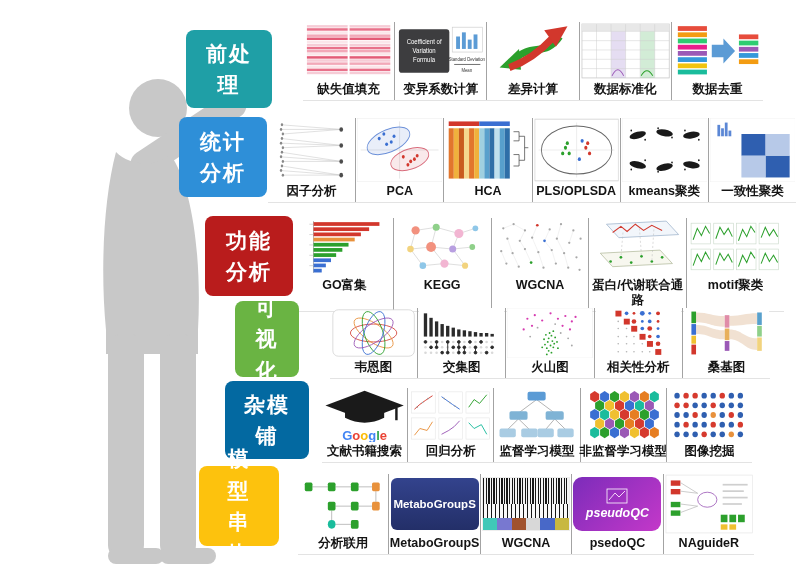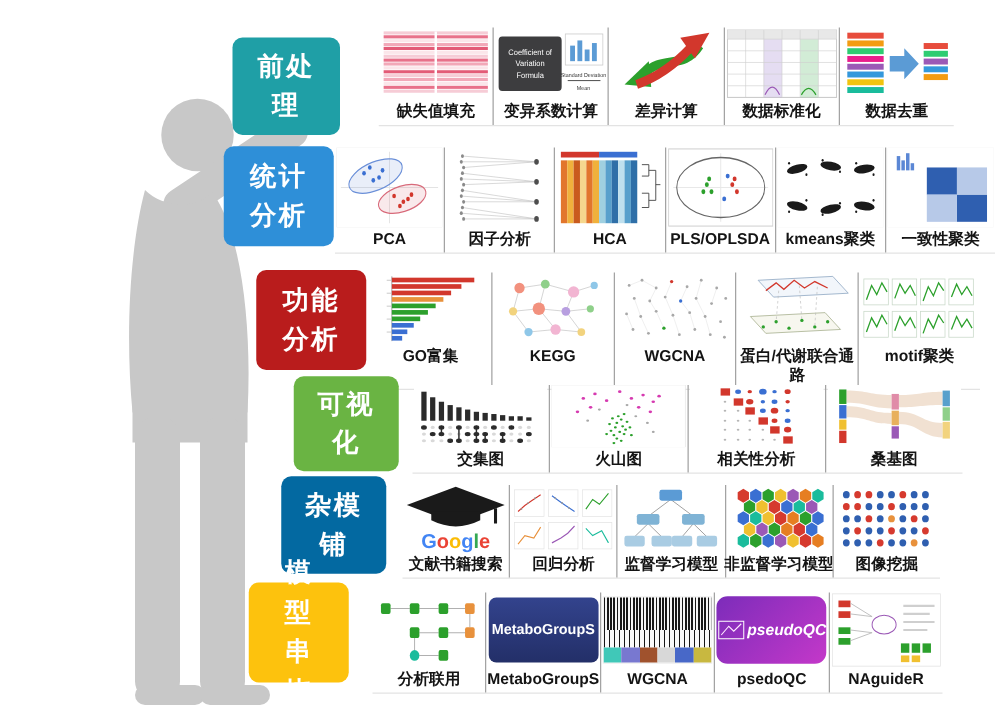--- a/index.html
+++ b/index.html
@@ -5,48 +5,48 @@
 html,body{margin:0;padding:0}
 body{font-family:"Liberation Sans","DejaVu Sans",sans-serif;background:#fff}
 .stage{position:relative;width:800px;height:577px;background:#fff;overflow:hidden}
 .person{position:absolute;left:18px;top:72px;width:240px;height:505px;z-index:1}
 .badge{position:absolute;z-index:3;display:flex;align-items:center;justify-content:center;text-align:center;
   color:#fff;font-weight:bold;font-size:21px;letter-spacing:2px;line-height:1.5;border-radius:8px;
   padding:0 16px;box-sizing:border-box}
 .b0{left:186px;top:30px;width:86px;height:78px}
 .b1{left:179px;top:117px;width:88px;height:80px}
 .b2{left:205px;top:216px;width:88px;height:80px}
-.b3{left:235px;top:301px;width:84px;height:76px}
+.b3{left:235px;top:301px;width:64px;height:76px}
 .b4{left:225px;top:381px;width:84px;height:78px}
 .b5{left:199px;top:466px;width:80px;height:80px;padding:15px 19px}
 .rowband{position:absolute;z-index:2;display:flex;align-items:stretch;border-bottom:1px solid #e3e3e3;background:#fff0}
 .r0{left:303px;top:22px;width:460px}
 .r1{left:268px;top:118px;width:528px}
 .r2{left:296px;top:218px;width:488px}
 .r3{left:330px;top:308px;width:440px}
 .r4{left:322px;top:388px;width:430px}
 .r5{left:298px;top:474px;width:456px}
 .item{flex:1 1 0;min-width:0;display:flex;flex-direction:column;align-items:center;padding:0 1px}
 .item + .item{border-left:1px solid #a3a3a3}
 .thumb{width:100%;display:flex;align-items:center;justify-content:center;overflow:hidden}
 .thumb > svg{width:100%;height:100%;display:block}
 .r0 .thumb{height:58px}.r1 .thumb{height:64px}.r2 .thumb{height:58px}
 .r3 .thumb{height:50px}.r4 .thumb{height:54px}.r5 .thumb{height:60px}
 .cap{font-size:12.5px;font-weight:bold;color:#141414;text-align:center;white-space:nowrap;line-height:1.2;padding:2px 0 3px}
 .cap.wrap{white-space:normal}
 .gthumb{flex-direction:column;gap:1px}
-.gword{font-weight:bold;font-size:16px;line-height:1}
+.gword{font-weight:bold;font-size:13px;line-height:1}
 .gc-b{color:#4285F4}.gc-r{color:#EA4335}.gc-y{color:#FBBC05}.gc-g{color:#34A853}
 .mgs{width:88px;height:52px;background:linear-gradient(180deg,#33438d,#232f68);border-radius:6px;display:flex;align-items:center;justify-content:center;color:#fff;font-weight:bold;font-size:11.5px}
 .wgcna{width:88px;height:54px;background:#fff;display:flex;flex-direction:column;border:1px solid #eee;box-sizing:border-box}
 .dend1{height:26px;background:repeating-linear-gradient(90deg,#161616 0 1.3px,#f4f4f4 1.3px 2.6px)}
 .dend2{height:14px;background:repeating-linear-gradient(90deg,#161616 0 1px,#fafafa 1px 4px)}
 .cband{flex:1;display:flex}
 .cband span{flex:1}
-.pqc{width:88px;height:54px;background:linear-gradient(135deg,#7c2cba,#c438c9);border-radius:9px;display:flex;flex-direction:row;align-items:center;justify-content:center;color:#fff;font-weight:bold;font-style:italic;font-size:12.5px;gap:2px}
+.pqc{width:88px;height:54px;background:linear-gradient(135deg,#7c2cba,#c438c9);border-radius:9px;display:flex;flex-direction:column;align-items:center;justify-content:center;color:#fff;font-weight:bold;font-style:italic;font-size:12.5px;gap:2px}
 </style>
 </head>
 <body>
 
 <div class="stage">
 
   <svg class="person" viewBox="0 0 240 505">
     <g fill="#c8c8c8">
       <circle cx="140" cy="36" r="29"></circle>
       <line x1="126" y1="92" x2="215" y2="33" stroke="#c8c8c8" stroke-width="27" stroke-linecap="round"></line>
@@ -170,20 +170,62 @@
         </svg>
       </div>
       <div class="cap">数据去重</div>
     </div>
   </div>
 
   <div class="rowband r1">
     <div class="item">
       <div class="thumb">
         <svg viewBox="0 0 92 56" preserveAspectRatio="none">
+          <rect width="92" height="56" fill="#fff"></rect>
+          <g stroke="#c4c4c4" stroke-width="0.5">
+            <line x1="14" y1="6" x2="78" y2="10"></line>
+              <line x1="13" y1="10" x2="78" y2="10"></line>
+              <line x1="15" y1="14" x2="78" y2="10"></line>
+            <line x1="14" y1="18" x2="78" y2="24"></line>
+              <line x1="13" y1="22" x2="78" y2="24"></line>
+              <line x1="15" y1="26" x2="78" y2="24"></line>
+            <line x1="14" y1="30" x2="78" y2="38"></line>
+              <line x1="13" y1="34" x2="78" y2="38"></line>
+              <line x1="15" y1="38" x2="78" y2="38"></line>
+            <line x1="14" y1="42" x2="78" y2="50"></line>
+              <line x1="13" y1="46" x2="78" y2="50"></line>
+              <line x1="15" y1="50" x2="78" y2="50"></line>
+          </g>
+          <g fill="#8a8a8a">
+            <circle cx="14" cy="6" r="1.3"></circle>
+              <circle cx="13" cy="10" r="1.3"></circle>
+              <circle cx="15" cy="14" r="1.3"></circle>
+            <circle cx="14" cy="18" r="1.3"></circle>
+              <circle cx="13" cy="22" r="1.3"></circle>
+              <circle cx="15" cy="26" r="1.3"></circle>
+            <circle cx="14" cy="30" r="1.3"></circle>
+              <circle cx="13" cy="34" r="1.3"></circle>
+              <circle cx="15" cy="38" r="1.3"></circle>
+            <circle cx="14" cy="42" r="1.3"></circle>
+              <circle cx="13" cy="46" r="1.3"></circle>
+              <circle cx="15" cy="50" r="1.3"></circle>
+          </g>
+          <g fill="#4d4d4d">
+              <circle cx="78" cy="10" r="2"></circle>
+              <circle cx="78" cy="24" r="2"></circle>
+              <circle cx="78" cy="38" r="2"></circle>
+              <circle cx="78" cy="50" r="2"></circle>
+            </g>
+        </svg>
+      </div>
+      <div class="cap">因子分析</div>
+    </div>
+    <div class="item">
+      <div class="thumb">
+        <svg viewBox="0 0 92 56" preserveAspectRatio="none">
           <rect width="92" height="56" fill="#fff" stroke="#e0e0e0" stroke-width="0.6"></rect>
           <line x1="46" y1="3" x2="46" y2="53" stroke="#e3e3e3" stroke-width="0.8"></line>
           <line x1="4" y1="28" x2="88" y2="28" stroke="#e3e3e3" stroke-width="0.8"></line>
           <ellipse cx="34" cy="20" rx="24" ry="10" fill="#6a8fd8" fill-opacity="0.15" stroke="#6a8fd8" stroke-width="0.9" transform="rotate(-18 34 20)"></ellipse>
           <ellipse cx="57" cy="36" rx="21" ry="9" fill="#d86a7a" fill-opacity="0.15" stroke="#d86a7a" stroke-width="0.9" transform="rotate(-14 57 36)"></ellipse>
           <g fill="#3a6fd2">
               <circle cx="24" cy="18" r="1.6"></circle>
               <circle cx="32" cy="23" r="1.6"></circle>
               <circle cx="40" cy="16" r="1.6"></circle>
               <circle cx="29" cy="14" r="1.6"></circle>
@@ -192,62 +234,20 @@
           <g fill="#d2372c">
               <circle cx="50" cy="34" r="1.6"></circle>
               <circle cx="58" cy="38" r="1.6"></circle>
               <circle cx="65" cy="33" r="1.6"></circle>
               <circle cx="55" cy="41" r="1.6"></circle>
               <circle cx="62" cy="36" r="1.6"></circle>
             </g>
         </svg>
       </div>
       <div class="cap">PCA</div>
-    </div>
-    <div class="item">
-      <div class="thumb">
-        <svg viewBox="0 0 92 56" preserveAspectRatio="none">
-          <rect width="92" height="56" fill="#fff"></rect>
-          <g stroke="#c4c4c4" stroke-width="0.5">
-            <line x1="14" y1="6" x2="78" y2="10"></line>
-              <line x1="13" y1="10" x2="78" y2="10"></line>
-              <line x1="15" y1="14" x2="78" y2="10"></line>
-            <line x1="14" y1="18" x2="78" y2="24"></line>
-              <line x1="13" y1="22" x2="78" y2="24"></line>
-              <line x1="15" y1="26" x2="78" y2="24"></line>
-            <line x1="14" y1="30" x2="78" y2="38"></line>
-              <line x1="13" y1="34" x2="78" y2="38"></line>
-              <line x1="15" y1="38" x2="78" y2="38"></line>
-            <line x1="14" y1="42" x2="78" y2="50"></line>
-              <line x1="13" y1="46" x2="78" y2="50"></line>
-              <line x1="15" y1="50" x2="78" y2="50"></line>
-          </g>
-          <g fill="#8a8a8a">
-            <circle cx="14" cy="6" r="1.3"></circle>
-              <circle cx="13" cy="10" r="1.3"></circle>
-              <circle cx="15" cy="14" r="1.3"></circle>
-            <circle cx="14" cy="18" r="1.3"></circle>
-              <circle cx="13" cy="22" r="1.3"></circle>
-              <circle cx="15" cy="26" r="1.3"></circle>
-            <circle cx="14" cy="30" r="1.3"></circle>
-              <circle cx="13" cy="34" r="1.3"></circle>
-              <circle cx="15" cy="38" r="1.3"></circle>
-            <circle cx="14" cy="42" r="1.3"></circle>
-              <circle cx="13" cy="46" r="1.3"></circle>
-              <circle cx="15" cy="50" r="1.3"></circle>
-          </g>
-          <g fill="#4d4d4d">
-              <circle cx="78" cy="10" r="2"></circle>
-              <circle cx="78" cy="24" r="2"></circle>
-              <circle cx="78" cy="38" r="2"></circle>
-              <circle cx="78" cy="50" r="2"></circle>
-            </g>
-        </svg>
-      </div>
-      <div class="cap">因子分析</div>
     </div>
     <div class="item">
       <div class="thumb">
         <svg viewBox="0 0 92 56" preserveAspectRatio="none">
           <rect width="92" height="56" fill="#fff"></rect>
           <rect x="4" y="3" width="33" height="4" fill="#d2372c"></rect>
             <rect x="37" y="3" width="33" height="4" fill="#3a6fd2"></rect>
           <rect x="4" y="9" width="5.5" height="44" fill="#e2762d"></rect>
             <rect x="9.5" y="9" width="5.5" height="44" fill="#f0b13c"></rect>
           <rect x="15" y="9" width="5.5" height="44" fill="#c95b1e"></rect>
@@ -510,20 +510,35 @@
             <polyline points="49,47 53,36 57,43 61,33 65,39"></polyline>
               <polyline points="71,44 75,34 79,42 83,36 87,43"></polyline>
           </g>
         </svg>
       </div>
       <div class="cap">motif聚类</div>
     </div>
   </div>
 
   <div class="rowband r3">
+    <div class="item">
+      <div class="thumb">
+        <svg viewBox="0 0 92 56" preserveAspectRatio="none">
+          <rect x="2" y="2" width="88" height="52" rx="6" fill="#fff" stroke="#cfcfcf" stroke-width="0.8"></rect>
+          <g fill="none" stroke-width="0.9">
+            <ellipse cx="46" cy="28" rx="25" ry="10" stroke="#d2372c"></ellipse>
+            <ellipse cx="46" cy="28" rx="25" ry="10" stroke="#e8913c" transform="rotate(36 46 28)"></ellipse>
+            <ellipse cx="46" cy="28" rx="25" ry="10" stroke="#2ca02c" transform="rotate(72 46 28)"></ellipse>
+            <ellipse cx="46" cy="28" rx="25" ry="10" stroke="#3a6fd2" transform="rotate(108 46 28)"></ellipse>
+            <ellipse cx="46" cy="28" rx="25" ry="10" stroke="#9b59b6" transform="rotate(144 46 28)"></ellipse>
+          </g>
+        </svg>
+      </div>
+      <div class="cap">韦恩图</div>
+    </div>
     <div class="item">
       <div class="thumb">
         <svg viewBox="0 0 92 56" preserveAspectRatio="none">
           <rect width="92" height="56" fill="#fff"></rect>
           <g fill="#2b2b2b">
             <rect x="5.2" y="6" width="3.6" height="26"></rect>
               <rect x="11.2" y="11" width="3.6" height="21"></rect>
             <rect x="17.2" y="15" width="3.6" height="17"></rect>
               <rect x="23.2" y="18" width="3.6" height="14"></rect>
             <rect x="29.2" y="20" width="3.6" height="12"></rect>

